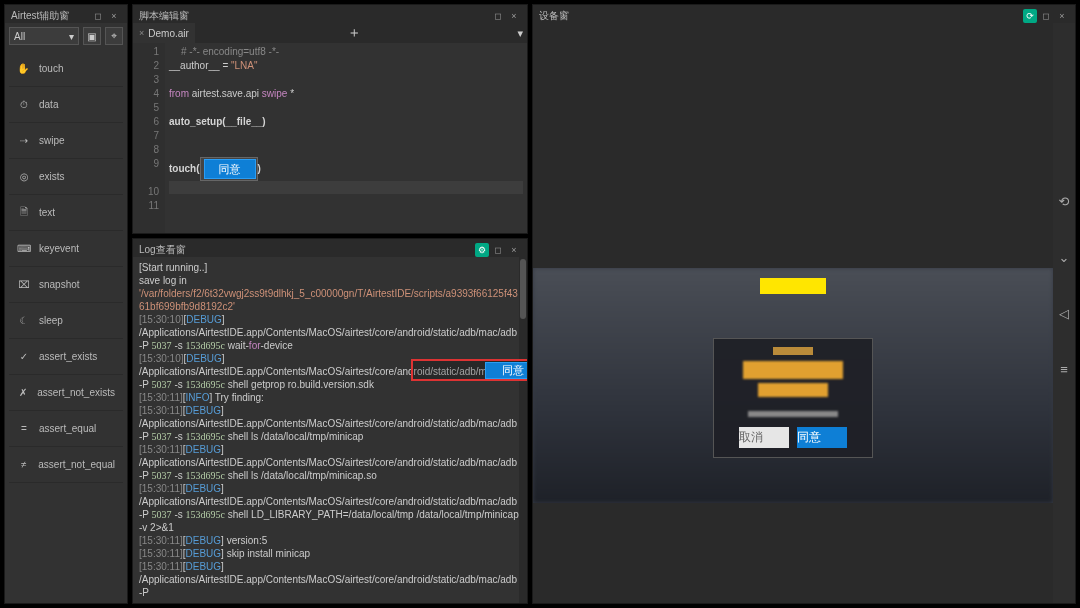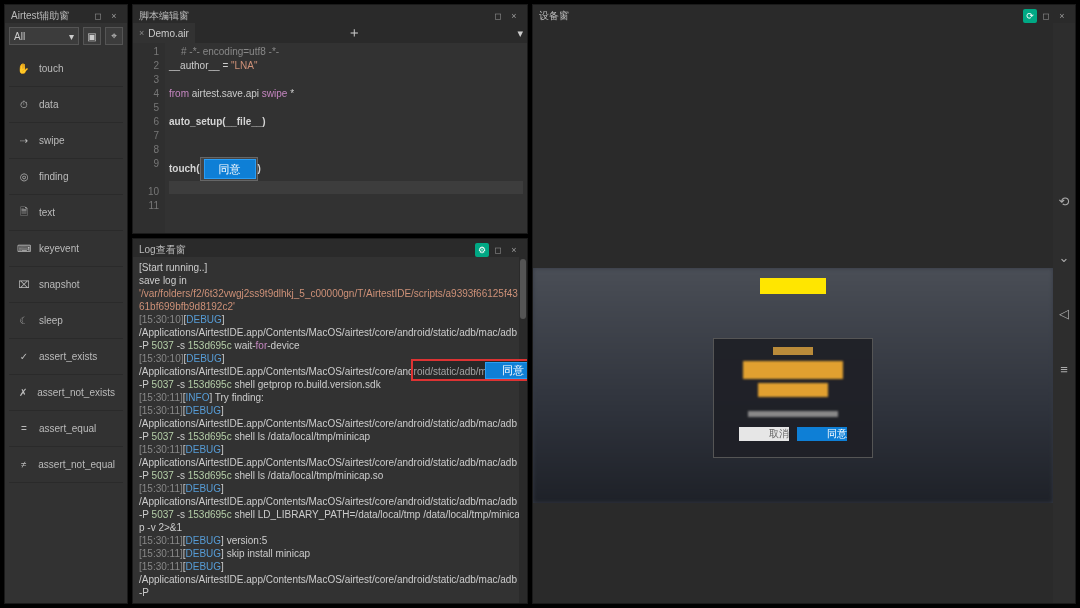--- a/index.html
+++ b/index.html
@@ -39,40 +39,40 @@
 .cm { color:#888;margin-left:12px; }
 .kw { color:#c586c0; }
 .str { color:#ce9178; }
 .fn { color:#d4d4d4;font-weight:bold; }
 .btn-img { display:inline-block; background:#0e7fd6; color:#fff; padding:2px 14px; border:1px solid #2a9df4; font-size:11px; vertical-align:middle; margin-left:2px; }
 .btn-img-wrap { display:inline-block; border:1px solid #666; padding:1px; background:#444; }
 
 .log { flex:1; }
 .log-body { flex:1; font-family:Consolas,monospace; font-size:10px; line-height:13px; padding:4px 6px; color:#ccc; white-space:pre-wrap; word-break:break-all; overflow:hidden; position:relative; }
 .lg-path { color:#ce9178; }
-.lg-num { color:#b5cea8; }
+.lg-num { color:#b5cea8;font-family:Liberation Serif, serif; }
 .lg-line { }
 
 .log-img-callout { position:absolute; border:2px solid #d33; padding:2px; background:rgba(0,0,0,.2); }
 .log-find-btn { display:inline-block; background:#0e7fd6; color:#fff; border:1px solid #2a9df4; padding:1px 16px; font-size:11px; }
 
 
 .col-right { flex:1; display:flex; flex-direction:column; }
 .device { flex:1; }
 .device-body { flex:1; position:relative; background:#2a2a2a; display:flex; }
 .screen-wrap { flex:1; position:relative; display:flex; align-items:center; justify-content:center; padding:0; }
 .screen { width:520px; height:235px; margin-top:145px; background:#343944; position:relative; overflow:hidden; }
 .screen .bg { position:absolute; inset:0; background:linear-gradient(180deg,#4a4e56 0%,#2f333c 60%,#1e2128 100%); filter:blur(2px); }
 .screen .topmark { position:absolute; top:10px; left:50%; transform:translateX(-50%); width:66px; height:16px; background:#ffe600; }
 .screen .dialog { position:absolute; top:70px; left:50%; transform:translateX(-50%); width:160px; height:120px; background:rgba(30,32,38,.92); border:1px solid #555; display:flex; flex-direction:column; align-items:center; padding:8px 6px; }
 .dialog .dtitle { width:40px; height:8px; background:#b98b3a; margin-bottom:6px; }
 .dialog .dtext { width:100px; height:18px; background:linear-gradient(90deg,#e1a030,#e1a030); filter:blur(1px); margin-bottom:4px; }
 .dialog .dtext2 { width:70px; height:14px; background:#e1a030; filter:blur(1px); margin-bottom:14px; }
 .dialog .brow { display:flex; gap:8px; }
-.dbtn { width:50px; height:14px; display:flex; align-items:center; justify-content:flex-end; font-size:10px; color:#fff; }
+.dbtn { width:50px; height:21px; display:flex; align-items:center; justify-content:flex-start; font-size:12px; color:#fff; }
 .dbtn.cancel { background:#e6e6e6; color:#666; }
 .dbtn.agree { background:#0e7fd6; }
 .side-tools { width:22px; background:#2d2d2d; display:flex; flex-direction:column; align-items:center; padding-top:170px; gap:40px; }
 .side-tools .t { width:16px; height:16px; color:#aaa; font-size:13px; display:flex; align-items:center; justify-content:center; cursor:pointer; }
 
 .scrollbar-v { position:absolute; right:0; top:0; width:8px; height:100%; background:#2a2a2a; }
 .scrollbar-v .thumb { position:absolute; right:1px; width:6px; background:#555; border-radius:3px; }
 </style>
 </head>
 <body>
@@ -105,21 +105,21 @@
               <div class="op-item">
                 <span class="op-icon">⏱</span>
                 <span>data</span>
               </div>
               <div class="op-item">
                 <span class="op-icon">⇢</span>
                 <span>swipe</span>
               </div>
               <div class="op-item">
                 <span class="op-icon">◎</span>
-                <span>finding</span>
+                <span>exists</span>
               </div>
               <div class="op-item">
                 <span class="op-icon">🗎</span>
                 <span>text</span>
               </div>
               <div class="op-item">
                 <span class="op-icon">⌨</span>
                 <span>keyevent</span>
               </div>
               <div class="op-item">

